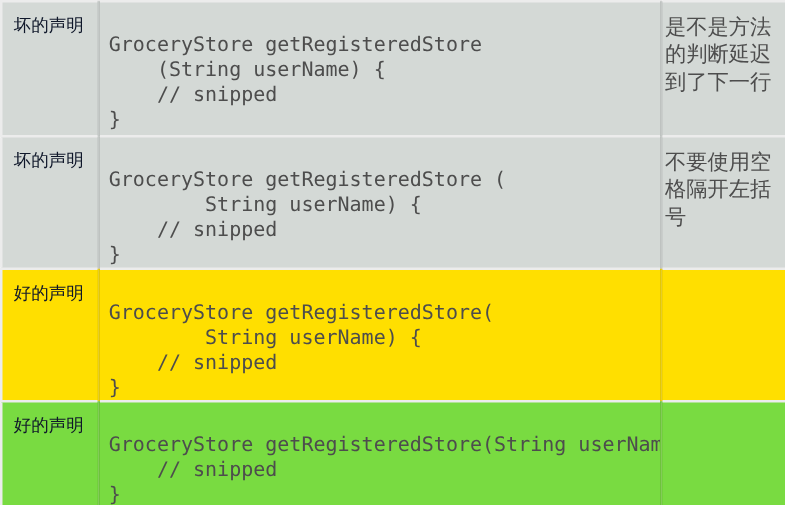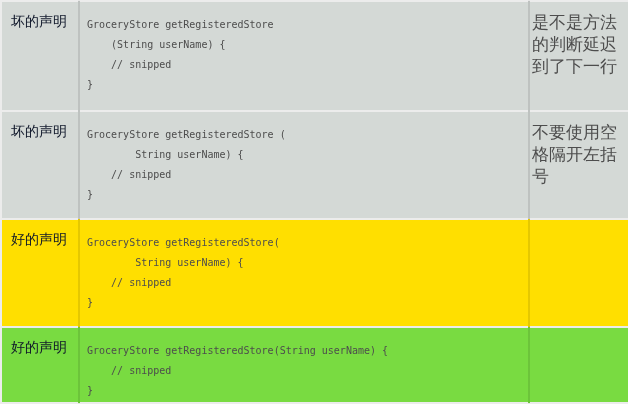--- a/index.html
+++ b/index.html
@@ -39,23 +39,23 @@
   tr.r4 { height: 72px; }
 
   .label-cell {
     padding: 9px 4px 0 9px;
     font-size: 14px;
     line-height: 20px;
     color: #0f172a;
   }
   .code-cell pre {
     margin: 0;
-    padding: 13px 0 0 7px;
+    padding: 24px 0 0 7px;
     font-family: "DejaVu Sans Mono", "Liberation Mono", monospace;
-    font-size: 10px;
+    font-size: 16px;
     line-height: 20px;
     color: #4d4d4d;
     white-space: pre;
     overflow: hidden;
   }
   .note-cell {
     padding: 9px 4px 0 2px;
     font-size: 17px;
     line-height: 22px;
     color: #4d4d4d;

